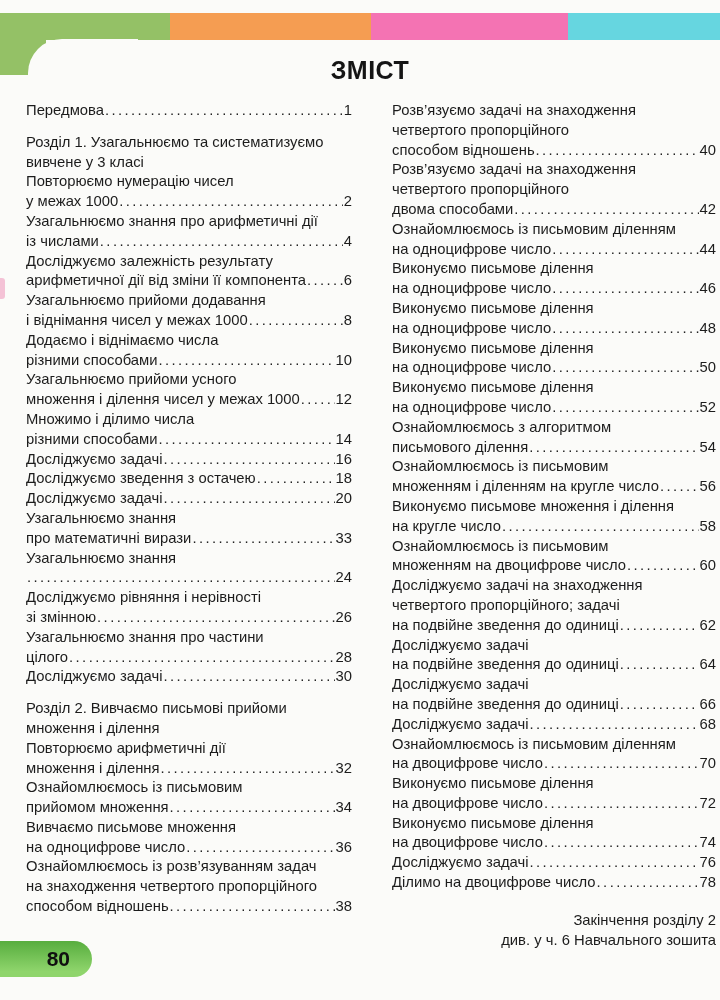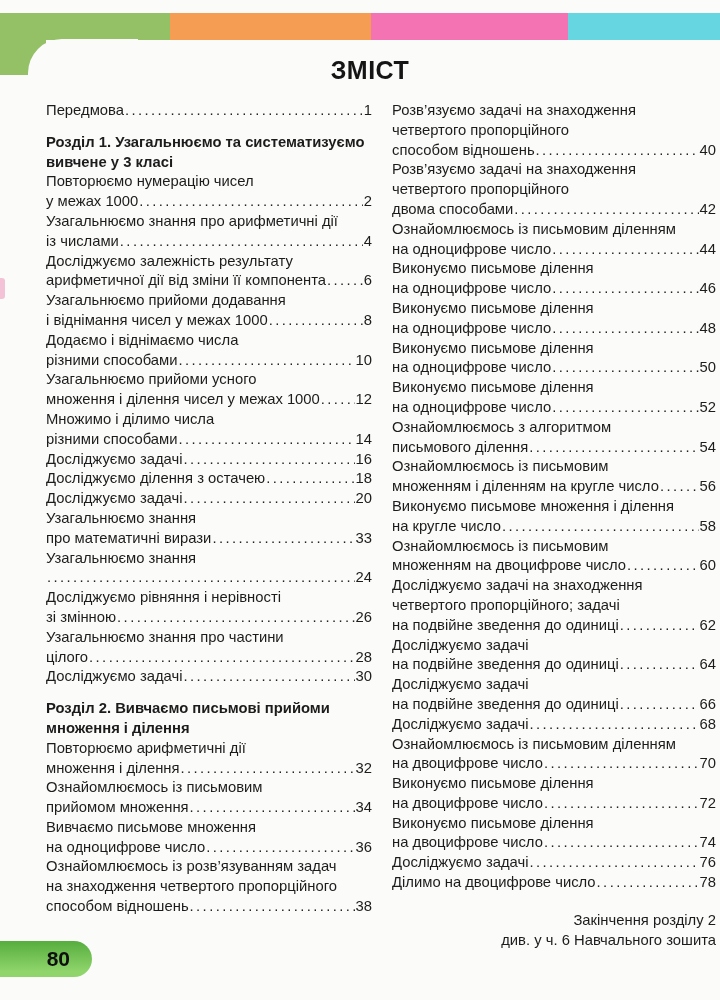--- a/index.html
+++ b/index.html
@@ -22,24 +22,24 @@
   }
   .edge-mark { position:absolute; left:0; top:278px; width:5px; height:21px;
     background:#f3b4cd; border-radius:0 3px 3px 0; opacity:.8; }
 
   .page-title {
     position:absolute; left:0; top:56px; width:740px;
     text-align:center; font-weight:700; font-size:25px; letter-spacing:.5px; color:#151515;
   }
 
   .toc-col { position:absolute; top:101px; font-size:14.8px; line-height:19.8px; }
-  .toc-col-left  { left:46px;  width:326px; }
+  .toc-col-left  { left:26px;  width:326px; }
   .toc-col-right { left:392px; width:324px; }
 
-  .toc-item.heading { font-weight:700; margin-top:12px; }
+  .toc-item.heading { font-weight:400; margin-top:12px; }
   .toc-row { display:flex; align-items:baseline; }
   .toc-text { white-space:nowrap; }
   .leader { flex:1 1 auto; overflow:hidden; white-space:nowrap; min-width:8px; margin:0 1px; }
   .leader::after {
     content:"......................................................................................................";
     letter-spacing:2.4px; color:#222;
   }
   .pg { white-space:nowrap; }
   .toc-item.note { text-align:right; margin-top:18px; }
 
@@ -134,21 +134,21 @@
     </div>
     <div class="toc-item entry">
       <div class="toc-row">
         <span class="toc-text">Досліджуємо задачі</span>
         <span class="leader"></span>
         <span class="pg">16</span>
       </div>
     </div>
     <div class="toc-item entry">
       <div class="toc-row">
-        <span class="toc-text">Досліджуємо ділення з остачею</span>
+        <span class="toc-text">Досліджуємо зведення з остачею</span>
         <span class="leader"></span>
         <span class="pg">18</span>
       </div>
     </div>
     <div class="toc-item entry">
       <div class="toc-row">
         <span class="toc-text">Досліджуємо задачі</span>
         <span class="leader"></span>
         <span class="pg">20</span>
       </div>

